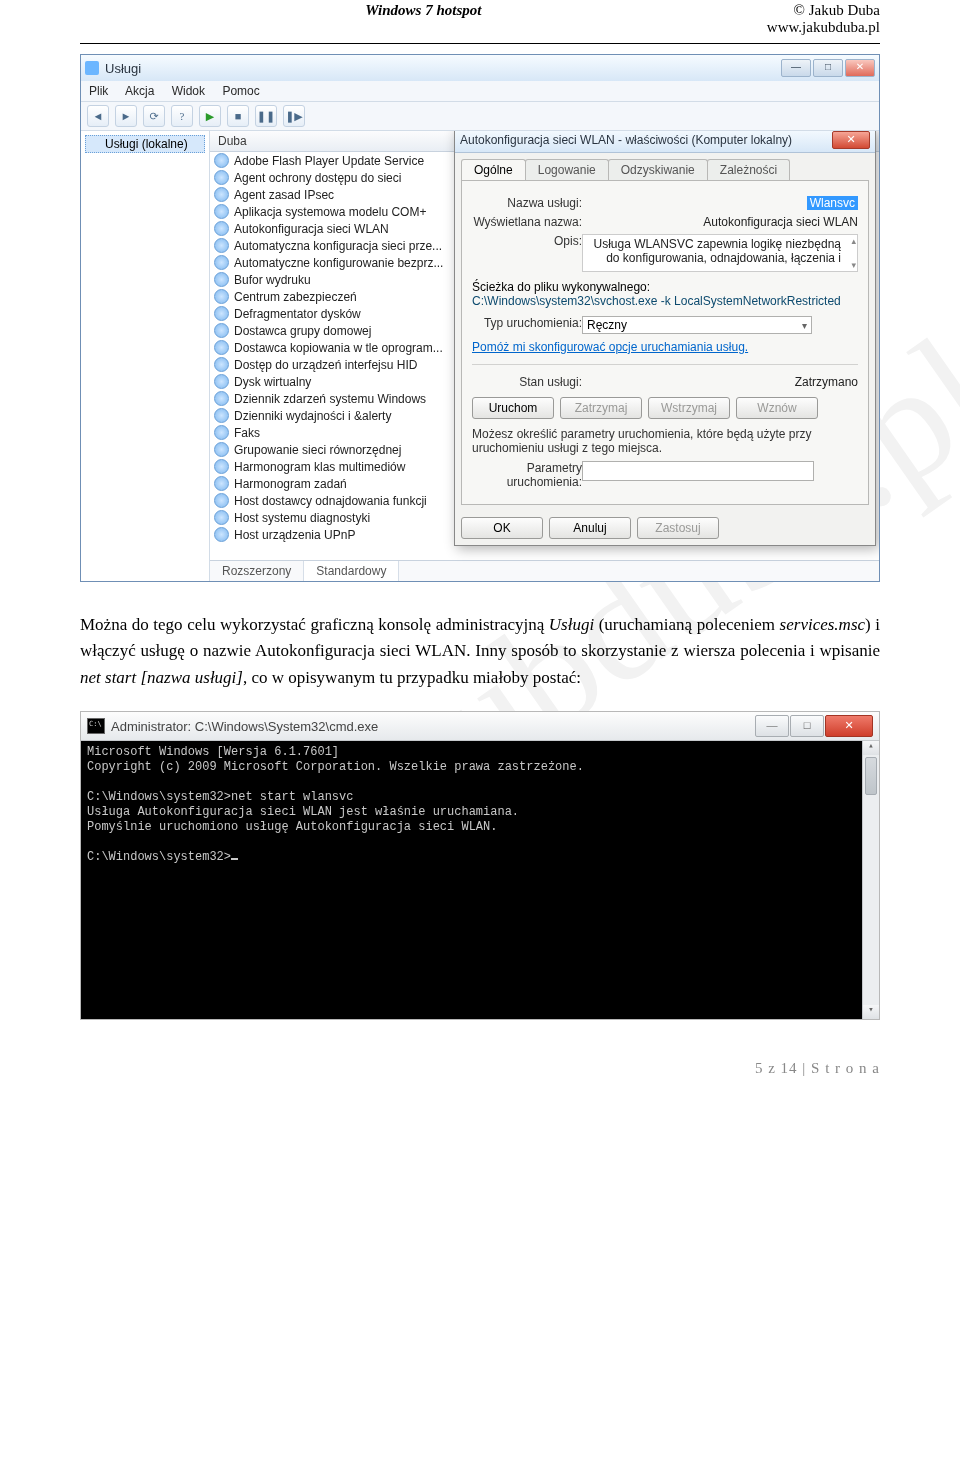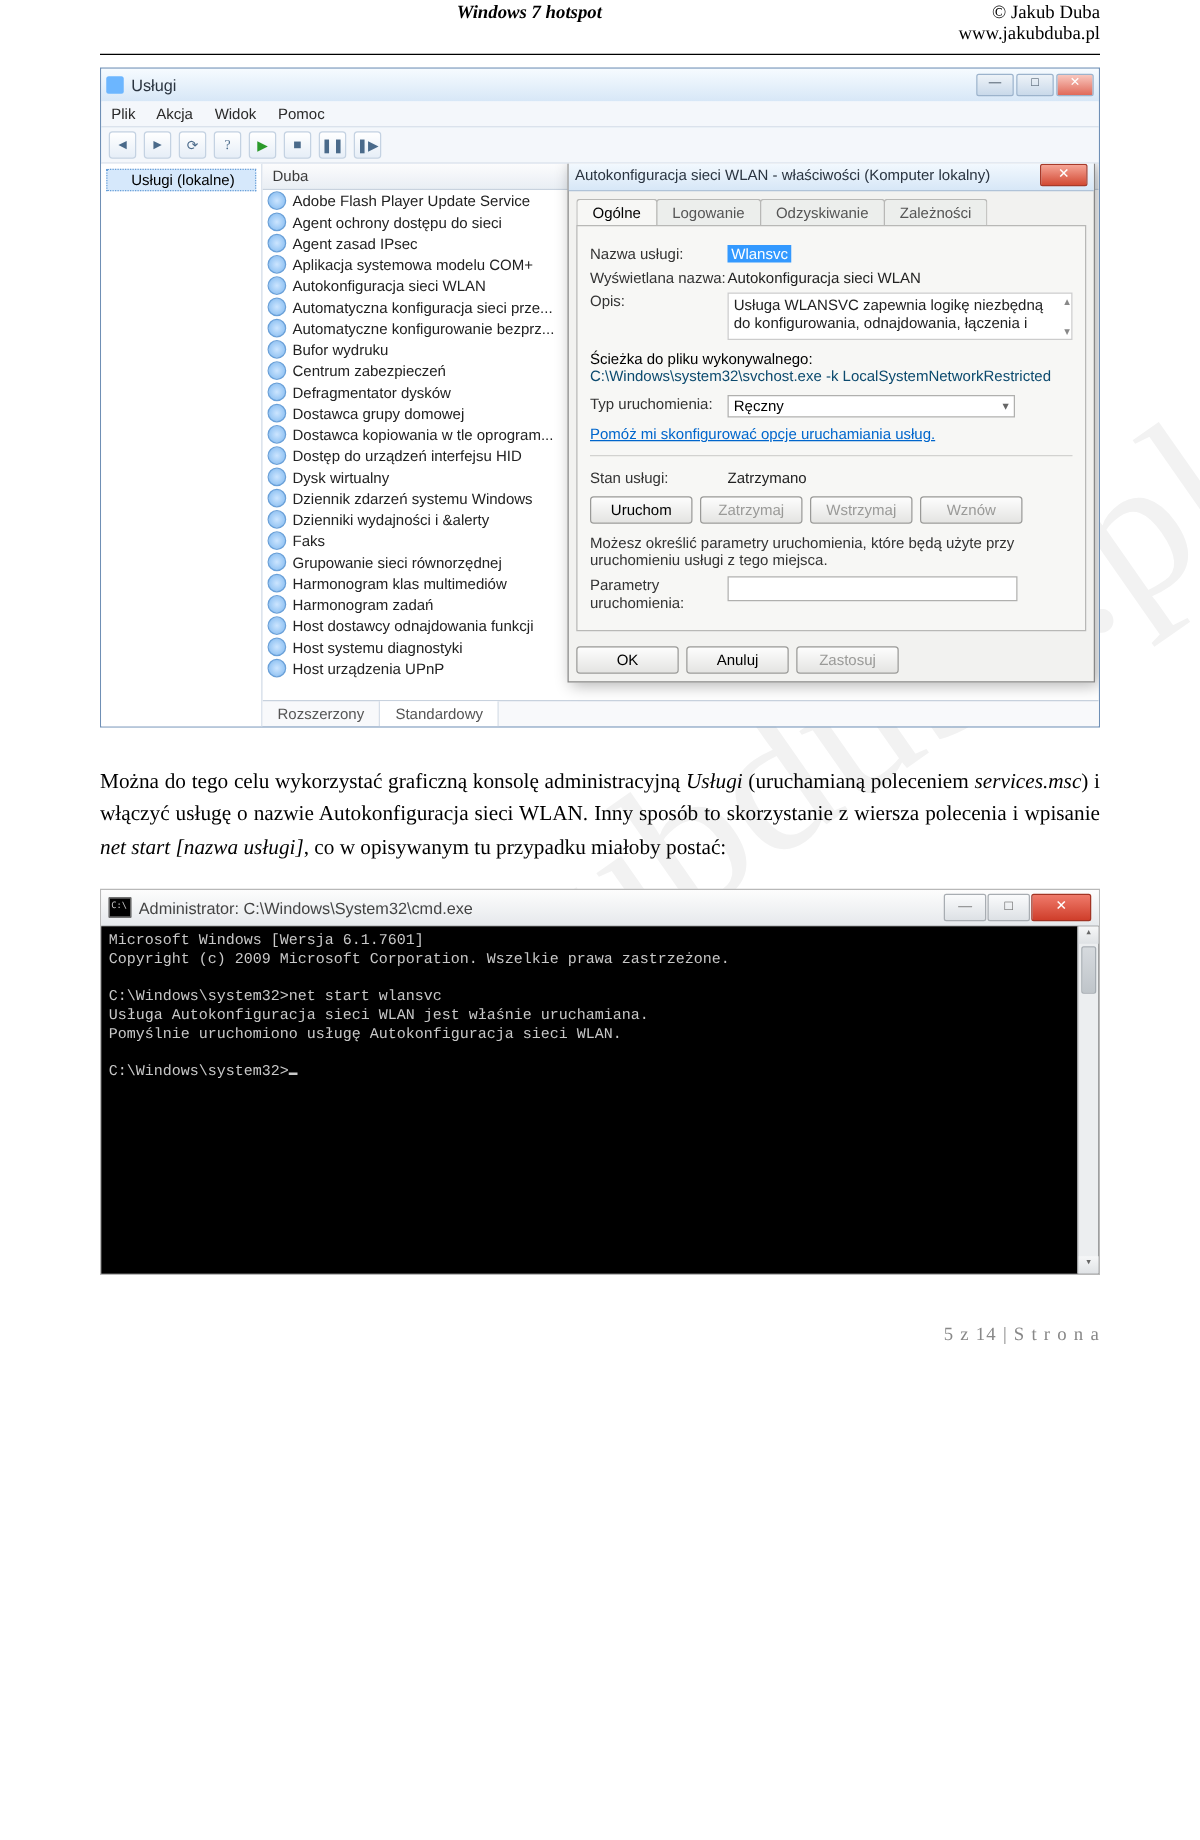--- a/index.html
+++ b/index.html
@@ -42,21 +42,21 @@
 
   
   .dlg{position:absolute;left:244px;top:-4px;width:420px;background:#f2f2f0;border:1px solid #888;box-shadow:3px 3px 12px rgba(0,0,0,.3);font:12px "Segoe UI",Arial;}
   .dlgtitle{display:flex;align-items:center;background:linear-gradient(#f6fbff,#d7e7f7);height:24px;padding:0 5px;border-bottom:1px solid #b0c3d8;}
   .dlgtitle .t{flex:1;color:#2a3440;white-space:nowrap;overflow:hidden;}
   .dlgtitle .x{width:36px;height:16px;background:linear-gradient(#f6a596,#d24a34);border:1px solid #a63a2a;border-radius:2px;text-align:center;color:#fff;font-size:11px;line-height:14px;}
   .dlgtabs{display:flex;margin:6px 6px 0 6px;}
   .dlgtabs span{padding:3px 12px;border:1px solid #b8b8b6;border-bottom:none;background:#eceeec;border-radius:3px 3px 0 0;margin-right:-1px;color:#555;}
   .dlgtabs span.act{background:#f7f7f5;color:#000;}
   .dlgbody{border:1px solid #b8b8b6;margin:0 6px 6px 6px;background:#f7f7f5;padding:10px;}
-  .frow{display:flex;margin:5px 0;align-items:flex-start;}
+  .frow{display:flex;margin:5px 0;align-items:flex-start;text-align:right;}
   .flab{width:110px;color:#333;}
   .fval{flex:1;color:#222;}
   .selbox{background:#3399ff;color:#fff;padding:0 3px;}
   .combo{border:1px solid #b0b0ae;background:#fff;padding:1px 4px;display:flex;justify-content:space-between;align-items:center;width:220px;}
   .combo:after{content:"▾";color:#666;font-size:10px;}
   .lnk{color:#0066cc;text-decoration:underline;cursor:pointer;}
   .btnrow{display:flex;gap:6px;margin:8px 0;}
   .btn,.btn-d{border:1px solid #9a9a98;background:linear-gradient(#fdfdfd,#e4e4e2);padding:3px 0;width:80px;text-align:center;border-radius:3px;font:12px "Segoe UI",Arial;}
   .btn-d{color:#9a9a98;}
   .tfield{border:1px solid #b0b0ae;background:#fff;height:18px;width:230px;}

